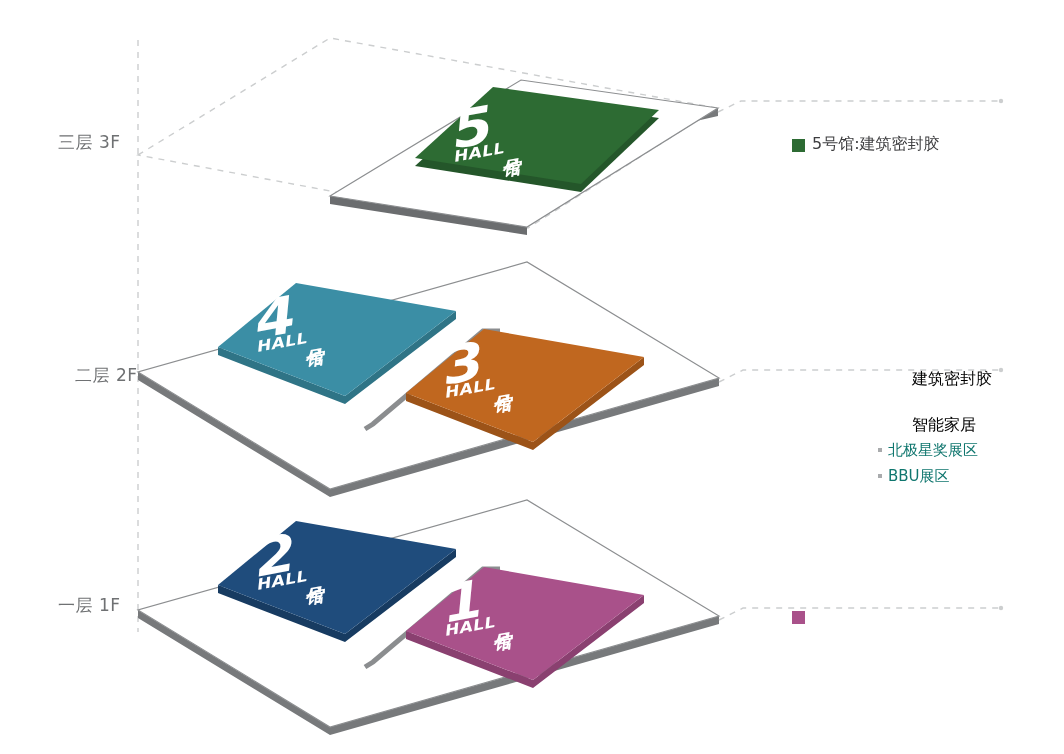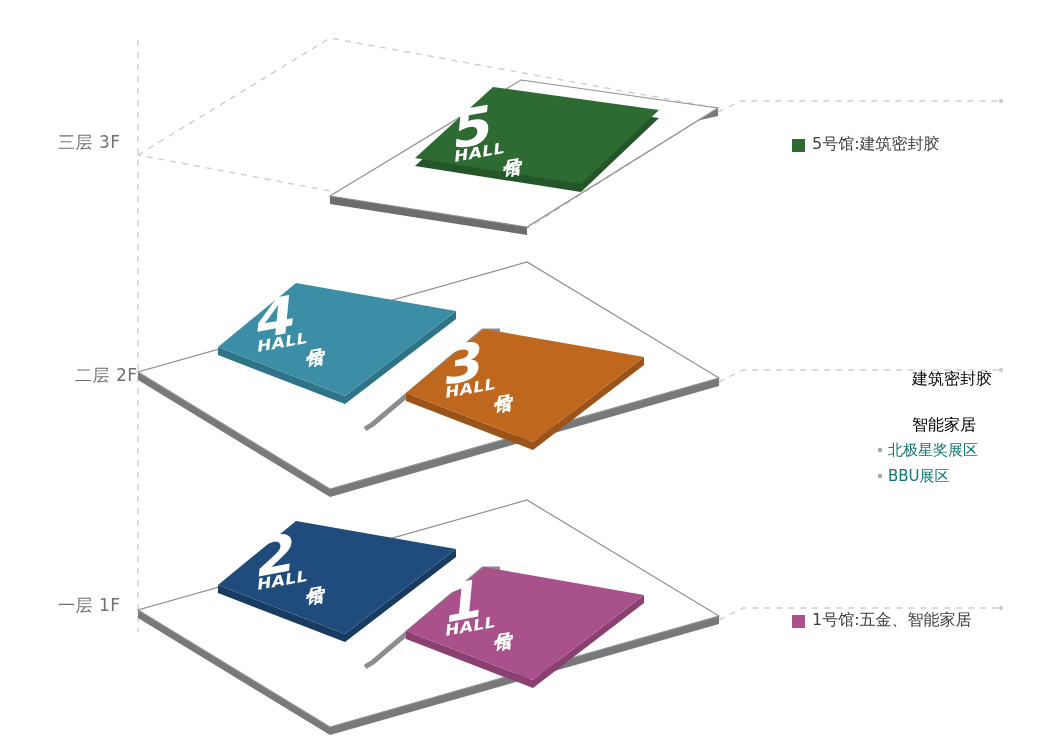--- a/index.html
+++ b/index.html
@@ -256,18 +256,17 @@
       <div class="legend-sub">
         <span class="dot"></span><span>BBU展区</span>
       </div>
     </div>
   </div>
 
   <div class="legend-group" id="legend-1f">
     <div class="legend-block">
       <div class="legend-row">
         <span class="legend-swatch" style="background:#a9518a"></span>
-        <span class="legend-text">1号馆:五金、智能家居</span>
       </div>
     </div>
   </div>
 
 </div>
 
 </body></html>

